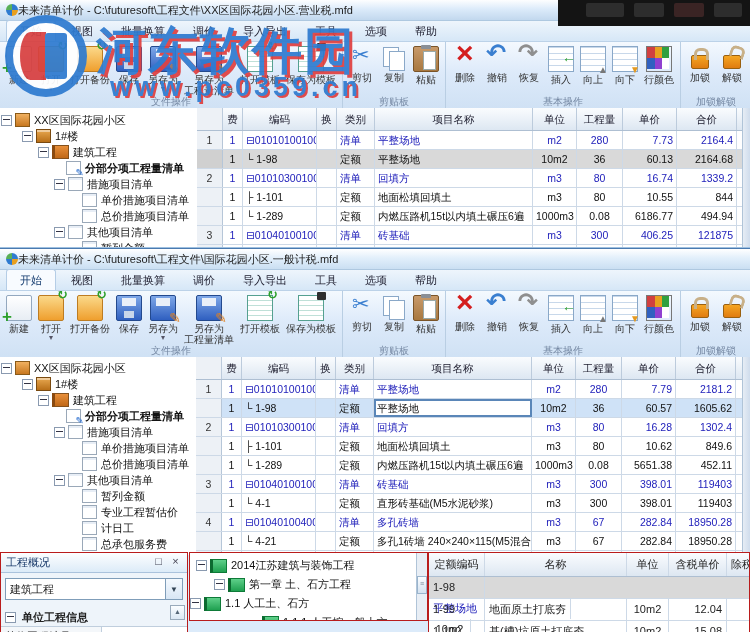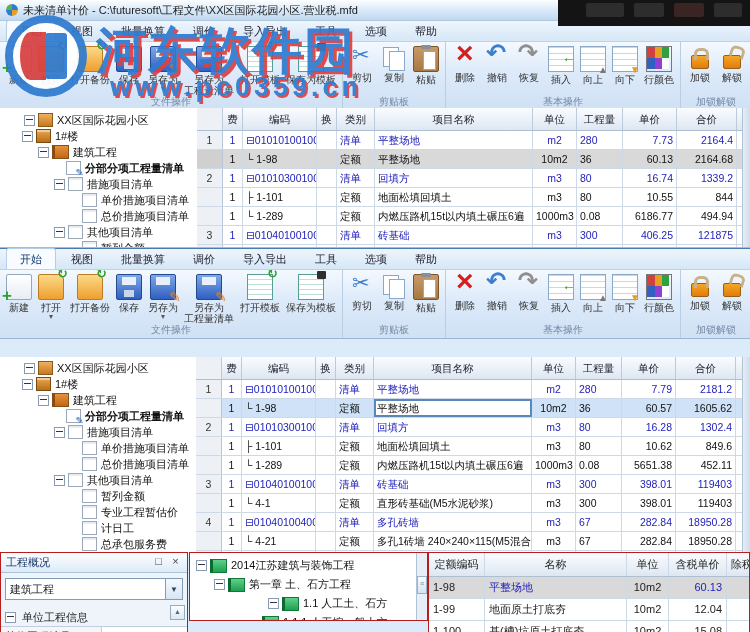--- a/index.html
+++ b/index.html
@@ -3,21 +3,21 @@
 <meta charset="utf-8">
 <style>
   html,body{margin:0;padding:0;}
   body{width:750px;height:632px;position:relative;overflow:hidden;background:#cfdceb;
        font-family:"Liberation Sans","DejaVu Sans",sans-serif;font-size:11px;color:#222;}
   .win{position:absolute;left:0;right:0;background:#dcebfa;}
   .win-top{top:0;height:248px;}
   .win-bot{top:248px;height:384px;border-top:1px solid #4a7ab0;box-shadow:0 -1px 0 #9ec0e0;}
 
   
-  .titlebar{height:20px;display:flex;align-items:center;padding:0 6px;gap:5px;
+  .titlebar{height:20px;display:flex;align-items:center;padding:0 6px;
     background:linear-gradient(#fdfeff,#dcebfa 45%,#c2d8ee);border-bottom:1px solid #aec8e0;}
   .win-bot .titlebar{background:linear-gradient(#ffffff,#e2effb 45%,#cadff2);}
   .appicon{width:12px;height:12px;border-radius:50%;flex:none;
     background:conic-gradient(#2f7bd0 0 25%,#e8a020 25% 50%,#2f7bd0 50% 75%,#58b058 75%);}
   .title{white-space:nowrap;overflow:hidden;font-size:11px;color:#1c1c1c;}
   .ghost{position:absolute;top:3px;height:14px;border-radius:2px;}
 
   .darkcorner{position:absolute;top:0;right:0;width:192px;height:26px;background:#141414;z-index:40;}
   .darkcorner .ghost{background:#2d2d2d;}
   .darkcorner .ghost.r{background:#3a2424;}
@@ -86,39 +86,39 @@
   .exp .texp::after{content:"";position:absolute;left:1px;right:1px;top:3px;height:1px;background:#334;}
   .tic{width:13px;height:12px;flex:none;margin-right:4px;position:relative;}
   .ic-root .tic{background:linear-gradient(#f0b060,#c87820);border:1px solid #8a5a18;}
   .ic-bldg .tic{background:linear-gradient(#e8a850,#b86f18);border:1px solid #7a4a10;box-shadow:inset 0 2px 0 rgba(255,255,255,.45);}
   .ic-book .tic{background:linear-gradient(#e88f3a,#c06818);border:1px solid #84511d;border-left:3px solid #8a4a10;}
   .ic-page .tic{background:#fff;border:1px solid #9aa8b8;box-shadow:inset 0 2px 0 #e8eef6;}
   .ic-pageedit .tic{background:#fff;border:1px solid #9aa8b8;}
   .ic-pageedit .tic::after{content:"✎";position:absolute;right:-4px;bottom:-4px;font-size:10px;color:#2a6fd0;}
   .ic-gbook .tic{background:linear-gradient(#5fd08a,#1fa050);border:1px solid #0e7a38;border-left:3px solid #0c6a30;}
   .bold{font-weight:bold;}
-  .lv0{padding-left:24px;}.lv1{padding-left:22px;}.lv2{padding-left:38px;}.lv3{padding-left:54px;}.lv4{padding-left:70px;}
+  .lv0{padding-left:1px;}.lv1{padding-left:22px;}.lv2{padding-left:38px;}.lv3{padding-left:54px;}.lv4{padding-left:70px;}
 
   
   .grid{position:absolute;background:#fff;overflow:hidden;font-size:10.5px;}
   .gr-top{top:108px;left:197px;right:0;bottom:0;}
   .gr-bot{top:108px;left:196px;right:0;height:195px;}
   .ghead{display:flex;height:22px;line-height:22px;background:linear-gradient(#fafcfe,#dde7f2);
     border-bottom:1px solid #aebfd2;color:#223;}
   .ghead .gcell{text-align:center;border-right:1px solid #bccbdc;}
   .grow{display:flex;height:18px;line-height:18px;border-bottom:1px solid #cdd9e7;background:#fff;}
   .gcell{flex:none;padding:0 3px;overflow:hidden;white-space:nowrap;border-right:1px solid #cdd9e7;box-sizing:border-box;}
   .c0{width:26px;text-align:center;background:#edf1f6;border-right:1px solid #b6c6d8;color:#333;}
   .c1{width:20px;text-align:center;}
   .c2{width:74px;}
   .c3{width:20px;}
   .c4{width:38px;}
   .c5{width:158px;}
   .c6{width:44px;text-align:center;}
-  .c7{width:46px;text-align:left;}
+  .c7{width:46px;text-align:center;}
   .c8{width:54px;text-align:right;}
   .c9{width:60px;text-align:right;}
   .qd{color:#2222bb;}
   .de{color:#111;}
   .de.cur{background:#d9d9d9;}
   .de.cur .c0{background:#d0d0d0;}
   .de.sel{background:#cfe2f7;}
   .de.sel .c5{background:#fff;outline:2px solid #5a86b8;outline-offset:-2px;}
   .vscroll{position:absolute;top:0;bottom:0;right:0;width:7px;
     background:linear-gradient(90deg,#e6edf5,#cfdcec);border-left:1px solid #b0c4d8;}
@@ -129,38 +129,38 @@
   .pn-mid{top:303px;left:189px;width:239px;bottom:12px;padding-top:3px;}
   .pn-right{top:303px;left:428px;right:0;bottom:0;}
   .ptitle{height:19px;display:flex;align-items:center;padding:0 5px;gap:4px;
     background:linear-gradient(#fdfeff,#dcebf8);border-bottom:1px solid #aac2dc;color:#1a3a6a;}
   .ptitle .sp{flex:1;}
   .pbtn{width:13px;height:13px;line-height:11px;text-align:center;color:#445;font-size:11px;}
   .pselect{margin:5px 4px 0;height:20px;display:flex;align-items:center;background:#fff;border:1px solid #7f9db9;}
   .pselect .val{flex:1;padding:0 4px;}
   .pselect .dropbox{width:16px;height:100%;border-left:1px solid #7f9db9;display:flex;align-items:center;justify-content:center;
     background:linear-gradient(#f4f9fe,#d8e6f4);font-size:8px;color:#345;}
-  .psec{margin-top:8px;height:18px;display:flex;align-items:center;padding:0 4px;font-weight:normal;background:#eef4fa;}
+  .psec{margin-top:8px;height:18px;display:flex;align-items:center;padding:0 4px;font-weight:bold;background:#eef4fa;}
   .psec .texp{visibility:visible;border:1px solid #8a9ab0;background:#fff;}
   .psec .texp::after{content:"";position:absolute;left:1px;right:1px;top:3px;height:1px;background:#334;}
   .parrow{position:absolute;right:2px;top:52px;width:13px;height:13px;border:1px solid #9ab;background:linear-gradient(#fbfdff,#dce8f4);
     font-size:7px;text-align:center;line-height:12px;color:#567;}
   .pfield{display:flex;height:18px;line-height:18px;border-top:1px solid #c0cedd;background:#fff;}
   .pfield .lab{width:92px;padding:0 4px;border-right:1px solid #c0cedd;background:#f4f7fa;overflow:hidden;white-space:nowrap;}
-  .mlv0{padding-left:6px;}.mlv1{padding-left:24px;}.mlv2{padding-left:42px;margin-left:36px;}.mlv3{padding-left:60px;}
+  .mlv0{padding-left:6px;}.mlv1{padding-left:24px;}.mlv2{}.mlv3{padding-left:60px;}
   .pn-mid .titem{height:19px;}
   .mscroll{position:absolute;top:0;bottom:0;right:0;width:10px;background:#e8eef5;border-left:1px solid #b0c4d8;}
   .mthumb{position:absolute;left:0;right:0;top:34%;height:16px;background:linear-gradient(#fbfdff,#d4e2f0);
     border:1px solid #9ab4cc;font-size:7px;text-align:center;line-height:14px;color:#789;}
   .qhead{display:flex;height:23px;line-height:23px;background:linear-gradient(#fafcfe,#dde7f2);border-bottom:1px solid #aebfd2;}
   .qhead .qcell{text-align:center;}
   .qrow{display:flex;height:21px;line-height:21px;border-bottom:1px solid #cdd9e7;background:#fff;}
   .qcell{flex:none;padding:0 4px;overflow:hidden;white-space:nowrap;border-right:1px solid #cdd9e7;box-sizing:border-box;}
   .q0{width:56px;}.q1{width:142px;}.q2{width:42px;text-align:center;}.q3{width:58px;text-align:right;}.q4{width:40px;}
-  .qrow.cur{background:#d9d9d9;}
+  .qrow.cur{background:#d9d9d9;flex-direction:column;}
   .qrow.cur .q1,.qrow.cur .q3{color:#2222bb;}
 
   
   .wm{position:absolute;left:0;top:10px;width:420px;height:110px;z-index:60;pointer-events:none;opacity:.93;}
   .wm-logo{position:absolute;left:5px;top:5px;width:82px;height:82px;border-radius:50%;
     background:#fff;border:8px solid #2f7bd0;box-sizing:border-box;}
   .wm-l1{position:absolute;left:7px;top:9px;width:26px;height:48px;background:#d84040;border-radius:40% 0 0 40%/50% 0 0 50%;}
   .wm-l2{position:absolute;right:12px;top:10px;width:22px;height:46px;background:#2f7bd0;border-radius:3px;}
   .wm-title{position:absolute;left:96px;top:8px;font-size:50px;font-weight:bold;color:#2f7bd0;letter-spacing:2px;
     text-shadow:3px 3px 0 #e04040;white-space:nowrap;font-family:"DejaVu Sans","Liberation Sans",sans-serif;}
@@ -466,20 +466,24 @@
 </div>
 
 <div class="darkcorner">
   <div class="ghost" style="left:28px;width:38px;"></div>
   <div class="ghost" style="left:76px;width:30px;"></div>
   <div class="ghost r" style="left:116px;width:30px;"></div>
   <div class="ghost" style="left:156px;width:28px;"></div>
 </div>
 
 <div class="win win-bot">
+  <div class="titlebar">
+    <span class="appicon"></span>
+    <span class="title">未来清单计价 - C:\futuresoft\工程文件\国际花园小区.一般计税.mfd</span>
+  </div>
   <div class="menubar">
 
   <div class="mtab sel"><span>开始</span></div>
       <div class="mtab"><span>视图</span></div>
       <div class="mtab"><span>批量换算</span></div>
       <div class="mtab"><span>调价</span></div>
       <div class="mtab"><span>导入导出</span></div>
       <div class="mtab"><span>工具</span></div>
       <div class="mtab"><span>选项</span></div>
       <div class="mtab"><span>帮助</span></div>

